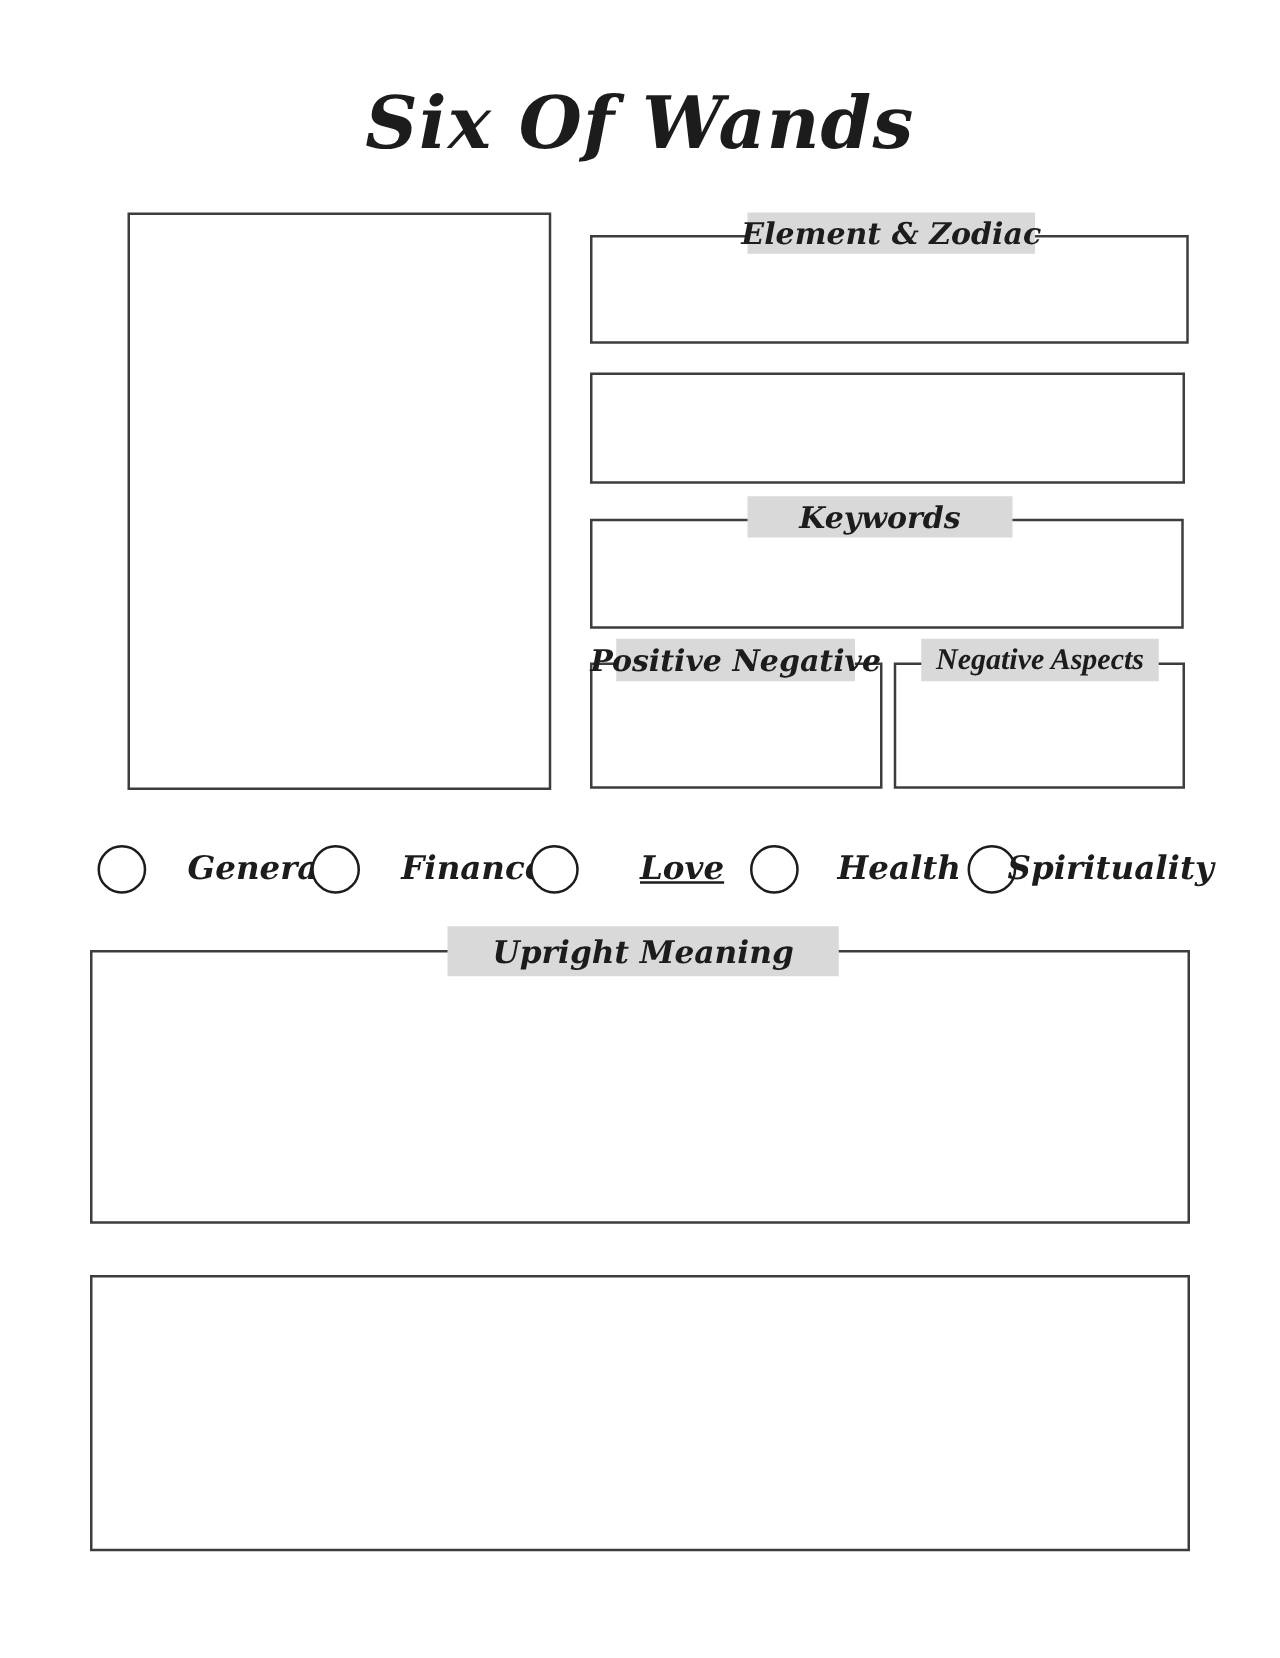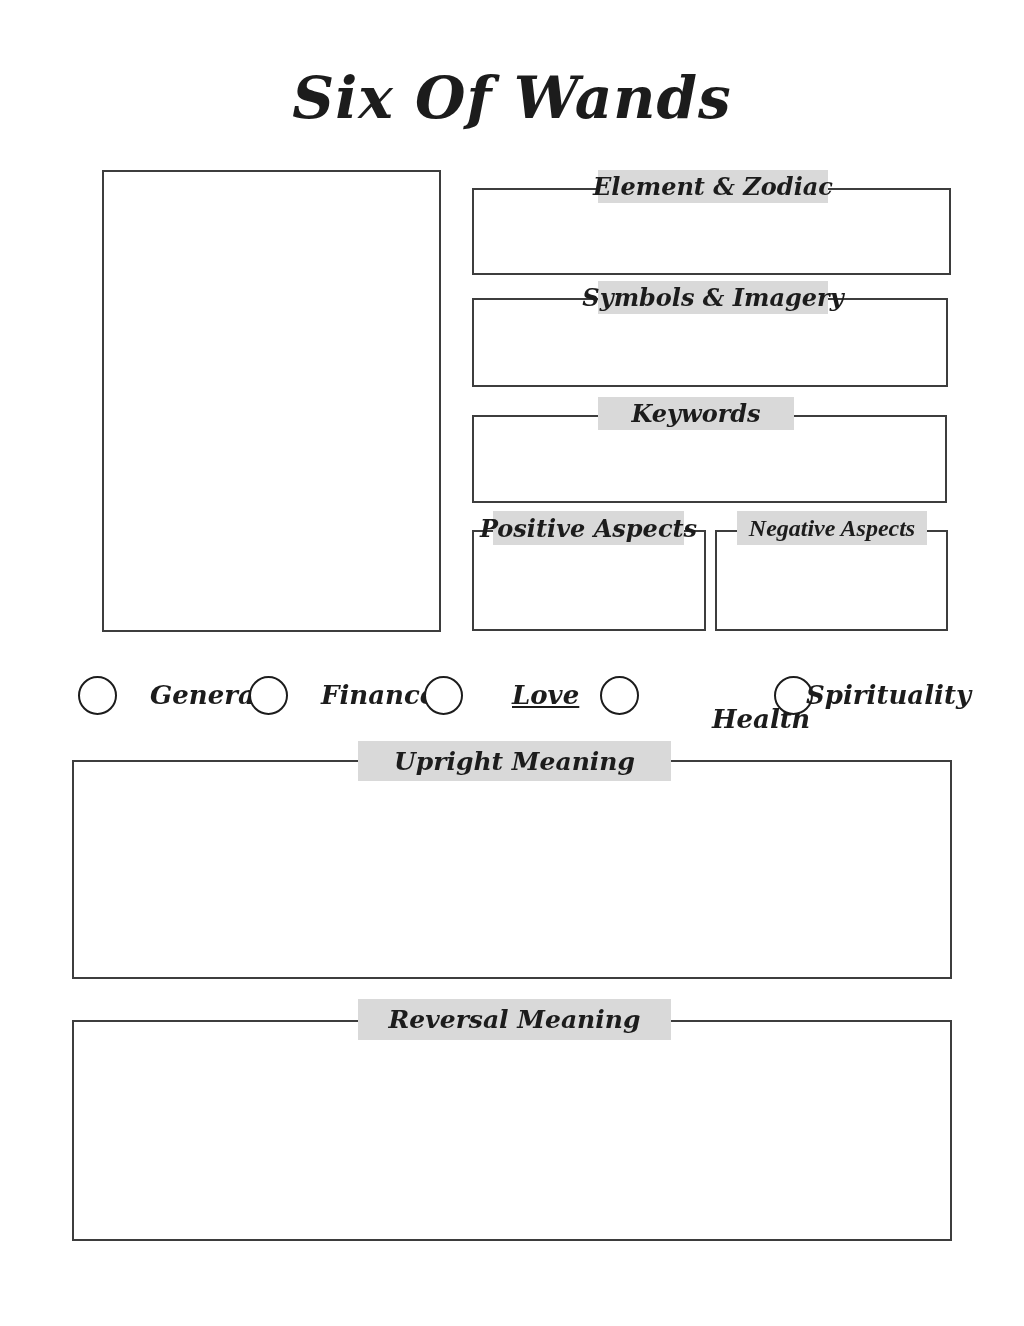--- a/index.html
+++ b/index.html
@@ -46,21 +46,21 @@
   }
   .tag-lg { font-size: 25px; }
   
   .card-box { left: 102px; top: 170px; width: 339px; height: 462px; }
   
   .element-box  { left: 472px; top: 188px; width: 479px; height: 87px; }
   .element-tag  { left: 598px; top: 170px; width: 230px; height: 33px; }
   .symbols-box  { left: 472px; top: 298px; width: 476px; height: 89px; }
   .symbols-tag  { left: 598px; top: 281px; width: 230px; height: 33px; }
   .keywords-box { left: 472px; top: 415px; width: 475px; height: 88px; }
-  .keywords-tag { left: 598px; top: 397px; width: 196px; height: 33px; }
+  .keywords-tag { left: 598px; top: 397px; width: 212px; height: 33px; }
   .positive-box { left: 472px; top: 530px; width: 234px; height: 101px; }
   .positive-tag { left: 493px; top: 511px; width: 191px; height: 34px; }
   .negative-box { left: 715px; top: 530px; width: 233px; height: 101px; }
   .negative-tag { left: 737px; top: 511px; width: 190px; height: 34px; font-family: Liberation Serif, serif; }
   
   .cat-circle {
     position: absolute;
     top: 676px;
     width: 39px;
     height: 39px;
@@ -70,48 +70,47 @@
   }
   .cat-label {
     position: absolute;
     top: 680px;
     font-size: 26px;
     white-space: nowrap;
   }
   .c1 { left: 78px; }  .l1 { left: 150px; }
   .c2 { left: 249px; } .l2 { left: 321px; }
   .c3 { left: 424px; } .l3 { left: 512px; text-decoration: underline; }
-  .c4 { left: 600px; } .l4 { left: 712px; margin-top: 24px; }
+  .c4 { left: 600px; } .l4 { left: 670px; }
   .c5 { left: 774px; } .l5 { left: 806px; text-align: right; }
   
   .upright-box  { left: 72px; top: 760px;  width: 880px; height: 219px; }
   .upright-tag  { left: 358px; top: 741px; width: 313px; height: 40px; }
   .reversal-box { left: 72px; top: 1020px; width: 880px; height: 221px; }
   .reversal-tag { left: 358px; top: 999px; width: 313px; height: 41px; }
 </style>
 </head>
 <body>
 
 <div class="page">
 
   <div class="page-title script">Six Of Wands</div>
 
   <div class="box card-box"></div>
 
   <div class="box element-box"></div>
   <div class="tag script element-tag">Element &amp; Zodiac</div>
 
   <div class="box symbols-box"></div>
-  <div class="tag script symbols-tag">Symbols &amp; Imagery</div>
 
   <div class="box keywords-box"></div>
   <div class="tag script keywords-tag">Keywords</div>
 
   <div class="box positive-box"></div>
-  <div class="tag script positive-tag">Positive Aspects</div>
+  <div class="tag script positive-tag">Positive Negative</div>
 
   <div class="box negative-box"></div>
   <div class="tag script negative-tag">Negative Aspects</div>
 
   <div class="cat-circle c1"></div>
   <div class="cat-label script l1">General</div>
 
   <div class="cat-circle c2"></div>
   <div class="cat-label script l2">Finances</div>
 
@@ -121,15 +120,14 @@
   <div class="cat-circle c4"></div>
   <div class="cat-label script l4">Health</div>
 
   <div class="cat-circle c5"></div>
   <div class="cat-label script l5">Spirituality</div>
 
   <div class="box upright-box"></div>
   <div class="tag tag-lg script upright-tag">Upright Meaning</div>
 
   <div class="box reversal-box"></div>
-  <div class="tag tag-lg script reversal-tag">Reversal Meaning</div>
 
 </div>
 
 </body></html>

